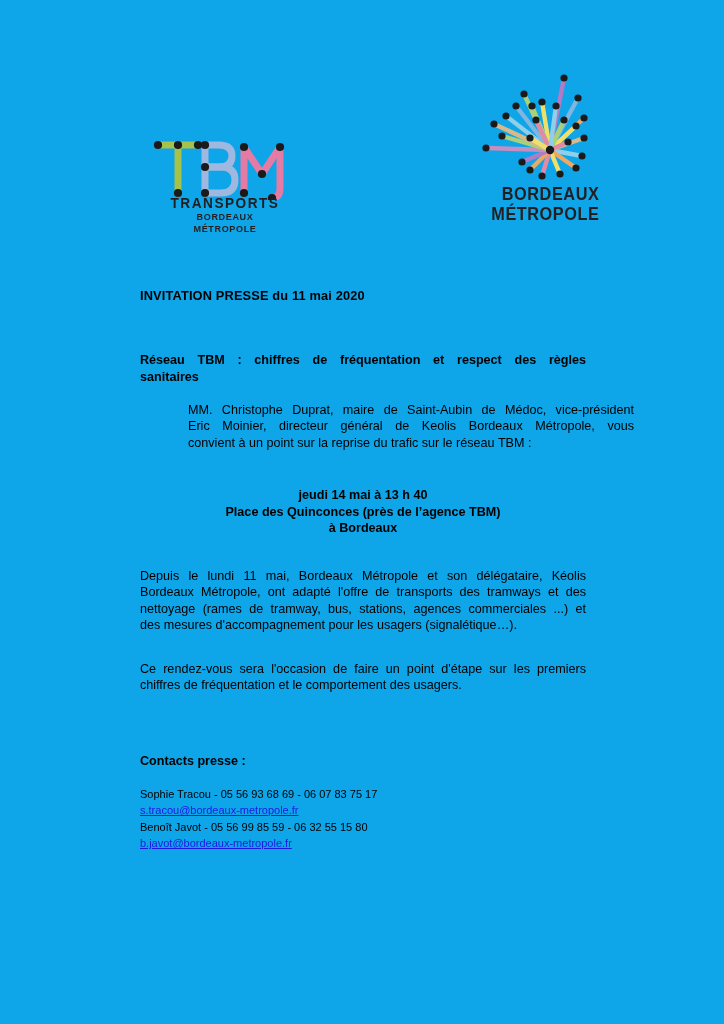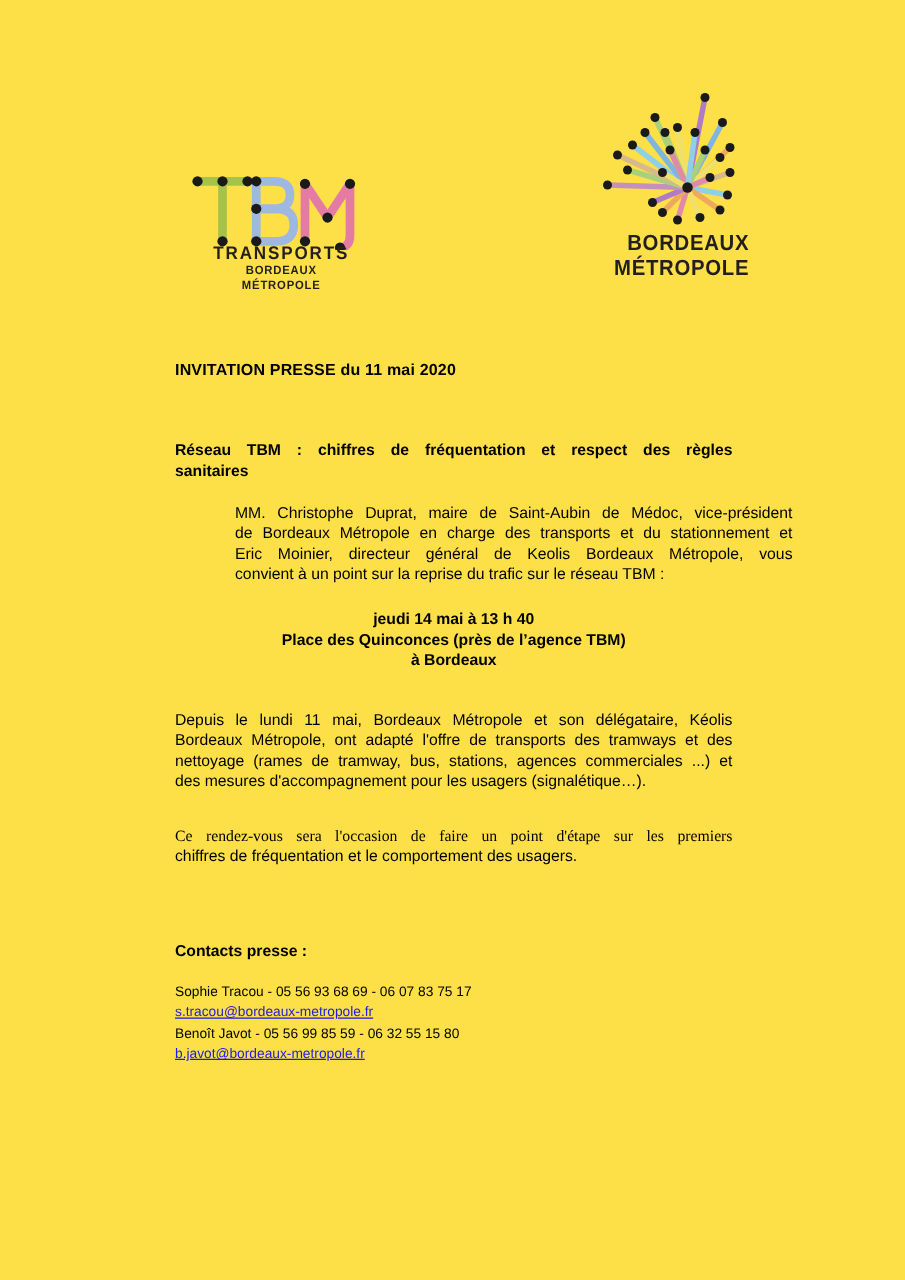--- a/index.html
+++ b/index.html
@@ -9,21 +9,21 @@
     background: #ffffff;
   }
   body {
     font-family: "Liberation Sans", sans-serif;
     color: #000000;
   }
   .page {
     position: relative;
     width: 724px;
     height: 1024px;
-    background: #fde047;
+    background: #0ea5e9;
     overflow: hidden;
     margin: 0 auto;
   }
 
   
   .logo-band {
     position: absolute;
     top: 0;
     left: 0;
     width: 724px;
@@ -180,21 +180,21 @@
 
   .para2 {
     position: absolute;
     top: 661px;
     left: 0;
     width: 446px;
     font-size: 12.6px;
     line-height: 16.4px;
   }
   .para2 .l { display: block; text-align: justify; }
-  .para2 .l.jf { text-align-last: justify; font-family: Liberation Serif, serif; }
+  .para2 .l.jf { text-align-last: justify; }
 
   .contacts-title {
     position: absolute;
     top: 754px;
     left: 0;
     width: 446px;
     font-size: 12.6px;
     font-weight: 700;
   }
   .contacts-list {
@@ -330,21 +330,20 @@
 
     <div class="invitation-title">INVITATION PRESSE du 11 mai 2020</div>
 
     <div class="subject">
       <span class="line1">Réseau TBM : chiffres de fréquentation et respect des règles</span>
       <span>sanitaires</span>
     </div>
 
     <div class="intro">
       <span class="l jf">MM. Christophe Duprat, maire de Saint-Aubin de Médoc, vice-président</span>
-      <span class="l jf">de Bordeaux Métropole en charge des transports et du stationnement et</span>
       <span class="l jf">Eric Moinier, directeur général de Keolis Bordeaux Métropole, vous</span>
       <span class="l">convient à un point sur la reprise du trafic sur le réseau TBM :</span>
     </div>
 
     <div class="when-where">
       <span>jeudi 14 mai à 13 h 40</span>
       <span>Place des Quinconces (près de l’agence TBM)</span>
       <span>à Bordeaux</span>
     </div>
 

